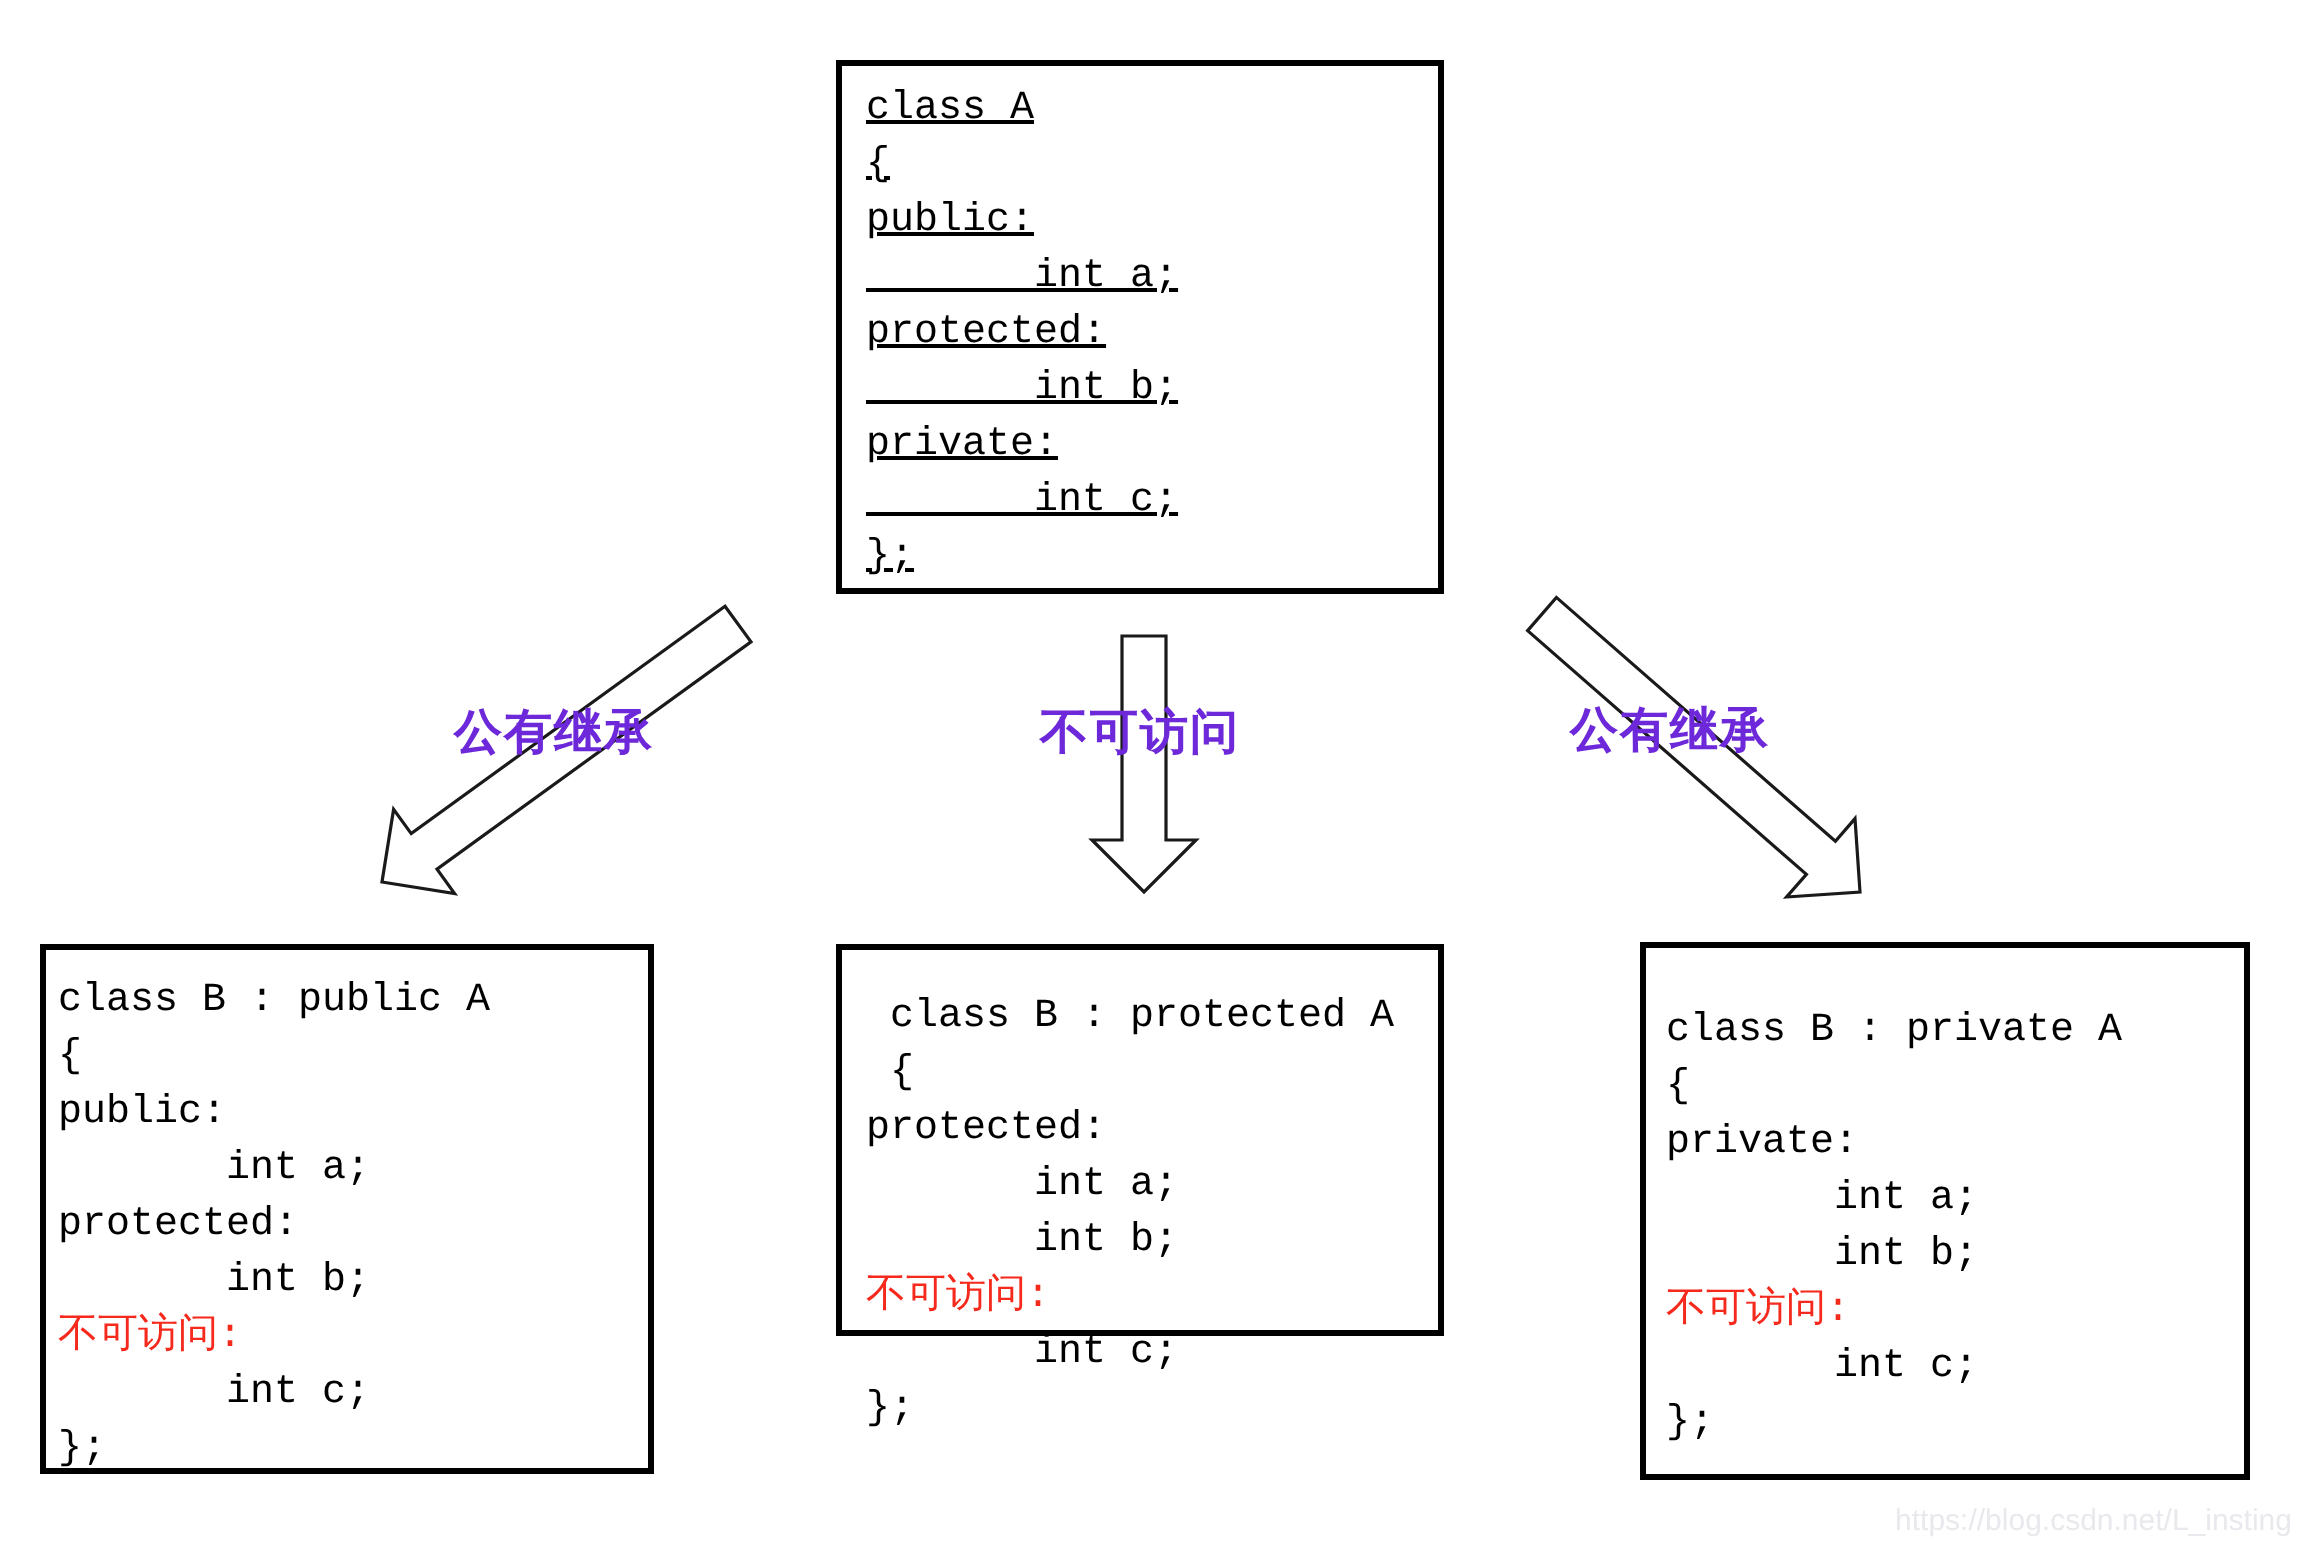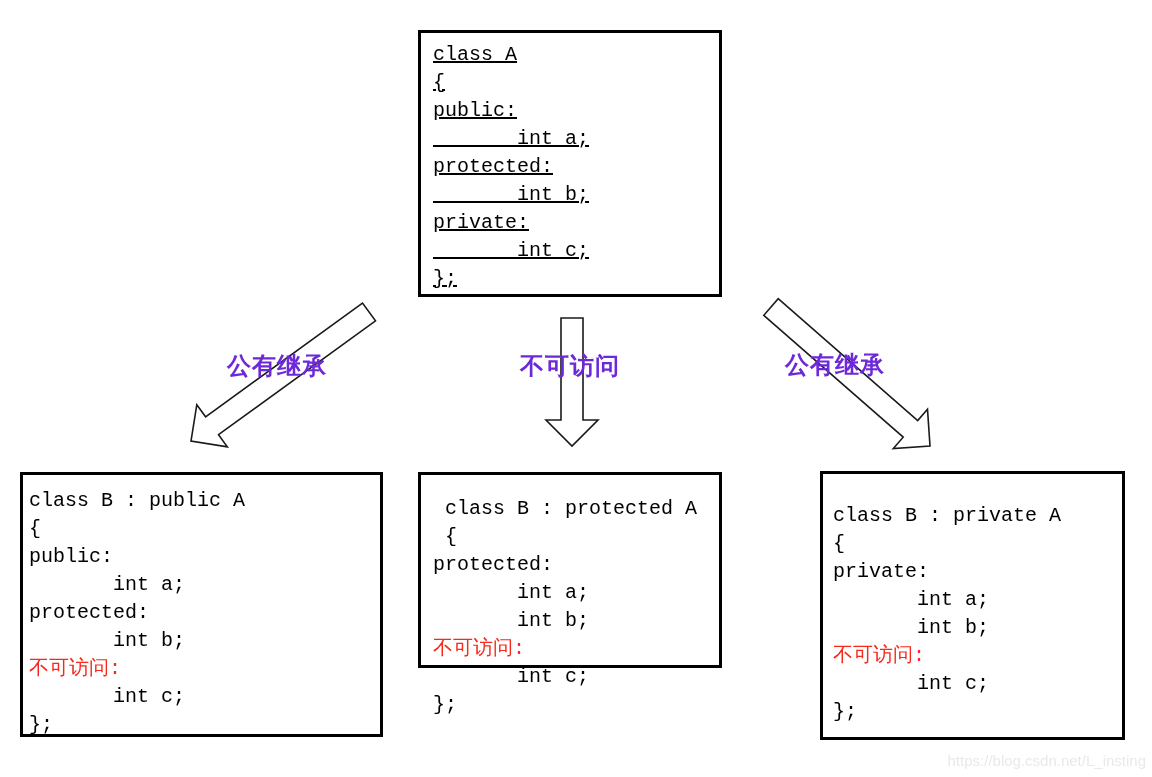--- a/index.html
+++ b/index.html
@@ -21,21 +21,21 @@
   .code {
     margin: 0;
     font-family: "Liberation Mono", monospace;
     font-size: 20px;
     color: var(--text, #000000);
   }
   .code-line { height: 28px; line-height: 28px; white-space: pre; }
   .code-line.red { color: var(--red, #f5291c); }
 
   .box-a    { left: 418px; top: 30px;  width: 304px; height: 267px; padding: 8px  0 0 12px; text-decoration: underline; }
-  .box-pub  { left: 20px;  top: 472px; width: 363px; height: 265px; padding: 12px 0 0 6px;  }
+  .box-pub  { left: 20px;  top: 472px; width: 307px; height: 265px; padding: 12px 0 0 6px;  }
   .box-prot { left: 418px; top: 472px; width: 304px; height: 196px; padding: 20px 0 0 12px; }
   .box-priv { left: 820px; top: 471px; width: 305px; height: 269px; padding: 28px 0 12px 10px; }
 
   svg.arrow-layer {
     position: absolute;
     left: 0; top: 0;
     width: 1152px; height: 777px;
     z-index: 2;
     pointer-events: none;
   }

